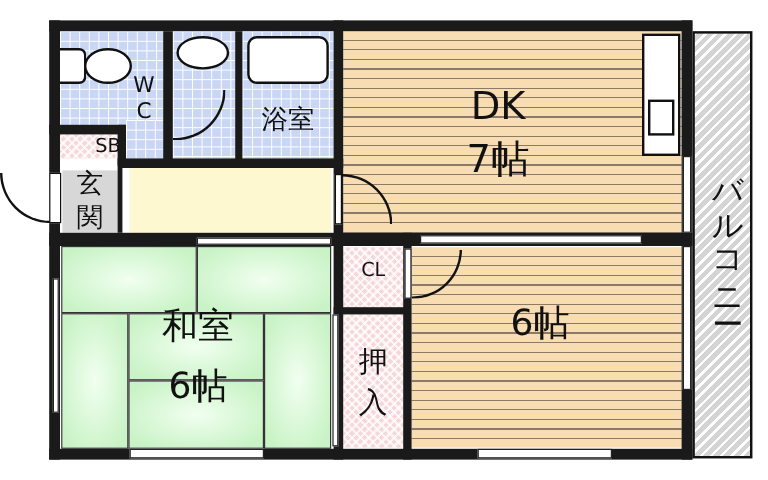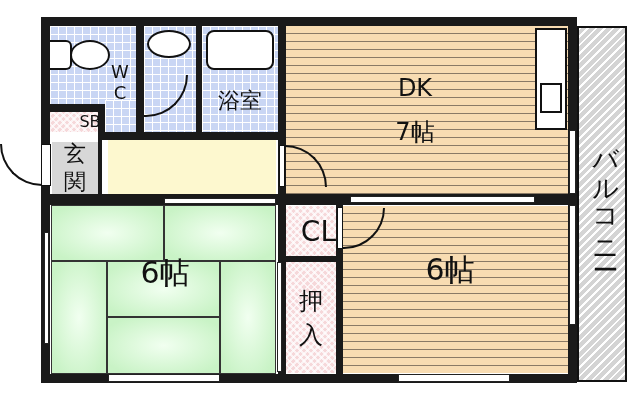--- a/index.html
+++ b/index.html
@@ -94,28 +94,29 @@
 <div class="label" style="left:108px;top:62px;width:24px;font-size:18px;">
   <div>W</div>
   <div>C</div>
 </div>
 <div class="label" style="left:205px;top:88px;width:70px;font-size:22px;">浴室</div>
 <div class="label" style="left:68px;top:113px;width:44px;font-size:16px;">SB</div>
 <div class="label" style="left:52px;top:140px;width:46px;font-size:22px;line-height:28px;">
   <div>玄</div>
   <div>関</div>
 </div>
-<div class="label" style="left:370px;top:66px;width:90px;font-size:24px;line-height:44px;">
+<div class="label" style="left:370px;top:66px;width:90px;font-size:32px;line-height:44px;">
   <div>DK</div>
   <div>7帖</div>
 </div>
 <div class="label" style="left:115px;top:248px;width:100px;font-size:30px;line-height:50px;">
+  <div>和室</div>
   <div>6帖</div>
 </div>
 <div class="label" style="left:400px;top:245px;width:100px;font-size:30px;line-height:50px;">
   <div>6帖</div>
 </div>
-<div class="label" style="left:286px;top:216px;width:50px;font-size:28px;text-align:right;">CL</div>
+<div class="label" style="left:286px;top:216px;width:50px;font-size:16px;">CL</div>
 <div class="label" style="left:286px;top:284px;width:50px;font-size:24px;line-height:34px;">
   <div>押</div>
   <div>入</div>
 </div>
 <div class="label vtext" style="left:586px;top:130px;width:34px;font-size:26px;letter-spacing:2px;">バルコニー</div>
 
 </body></html>

